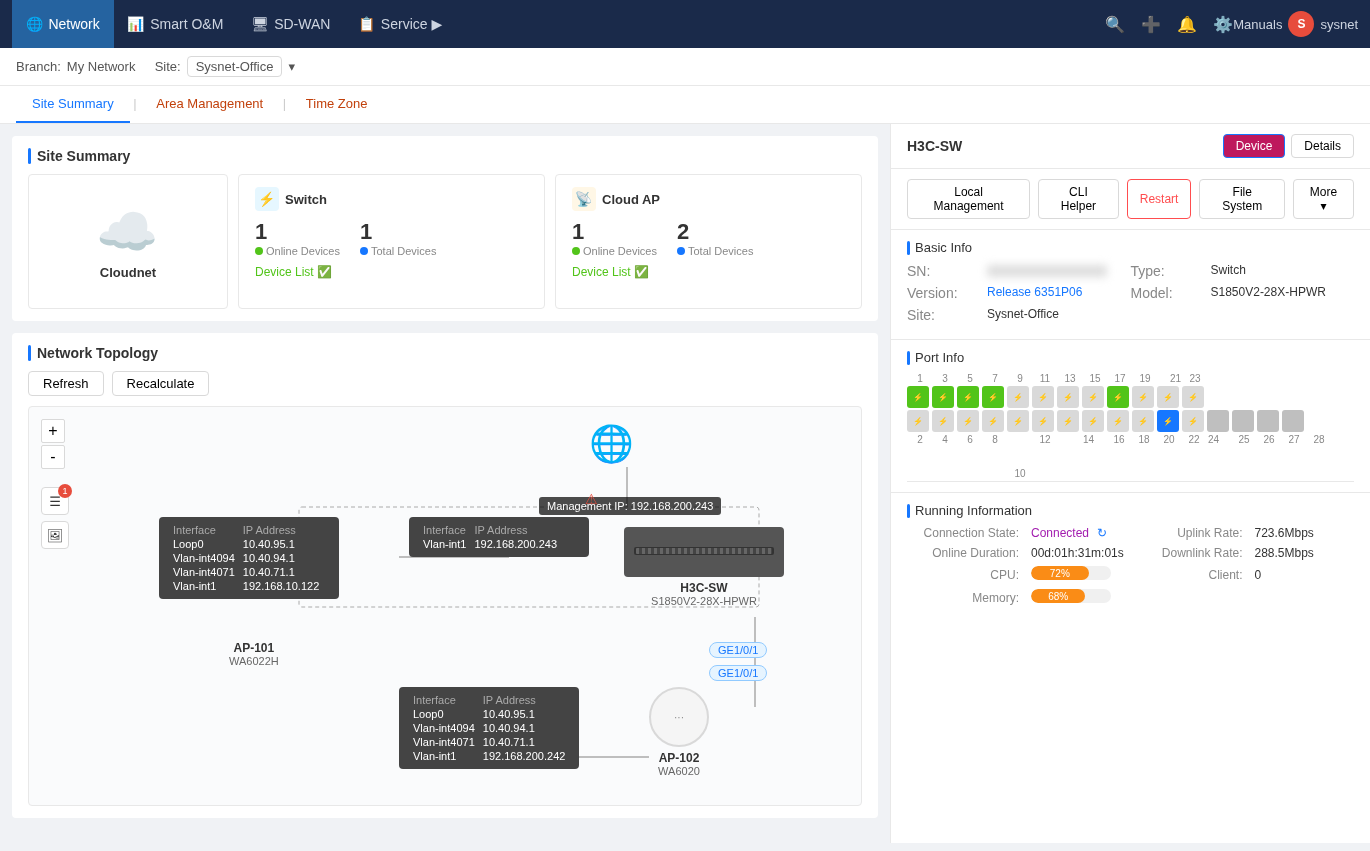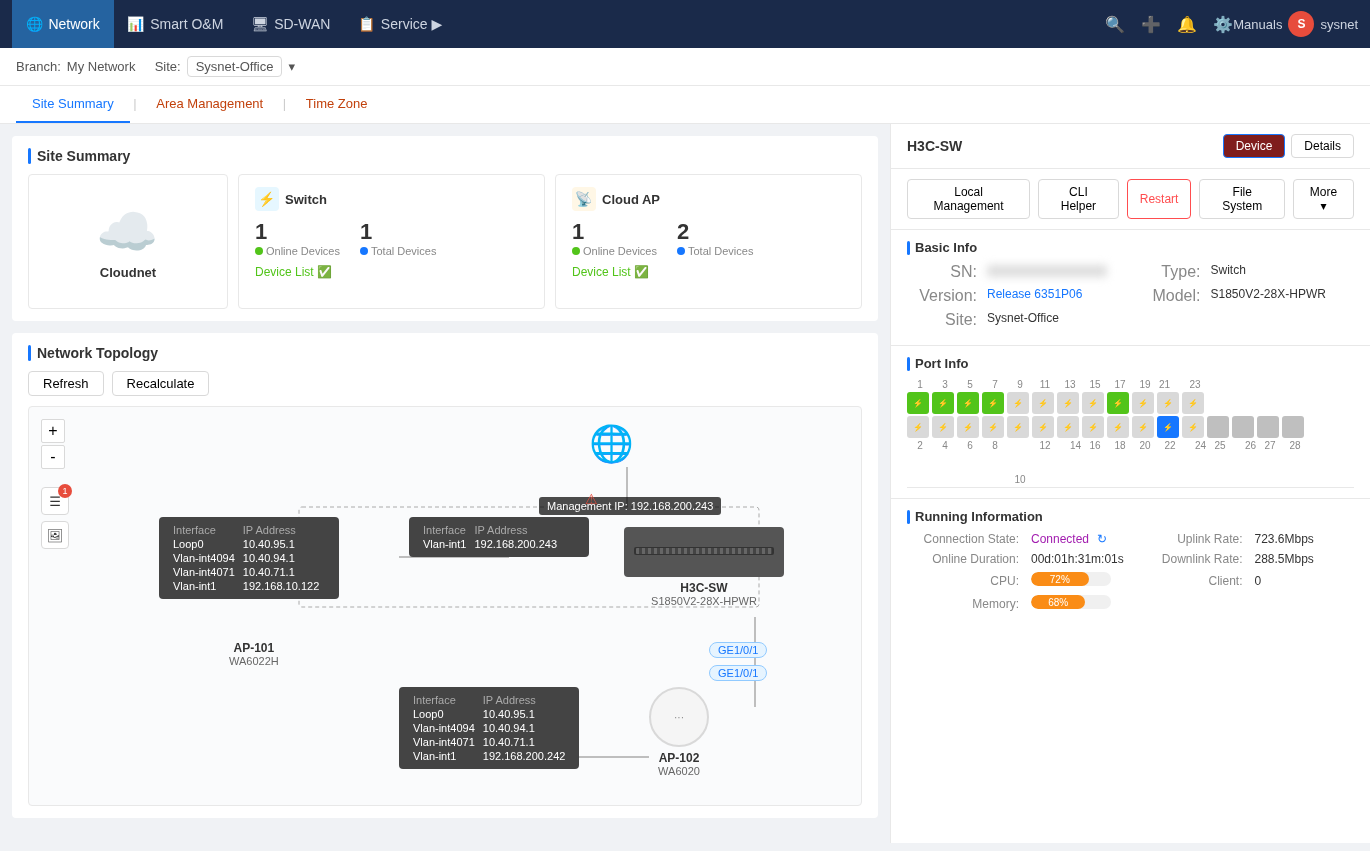--- a/index.html
+++ b/index.html
@@ -69,31 +69,31 @@
     .topo-node td { padding: 1px 4px; font-size: 11px; }
     .topo-node-label { text-align: center; margin-top: 4px; font-size: 12px; font-weight: bold; color: #333; }
     .topo-node-sub { text-align: center; font-size: 11px; color: #666; }
 
     .mgmt-tooltip { position: absolute; background: rgba(0,0,0,0.7); color: #fff; font-size: 11px; padding: 3px 8px; border-radius: 3px; white-space: nowrap; }
 
     
     .right-header { padding: 10px 16px; border-bottom: 1px solid #e8e8e8; font-size: 14px; font-weight: bold; color: #333; display: flex; align-items: center; justify-content: space-between; }
     .right-header-btns { display: flex; gap: 6px; }
     .rh-btn { padding: 4px 12px; border: 1px solid #d9d9d9; background: #fff; border-radius: 4px; cursor: pointer; font-size: 12px; }
-    .rh-btn.active { border-color: #1677ff; background: #7f1d1d; color: #fff; }
+    .rh-btn.active { border-color: #1677ff; background: #be185d; color: #fff; }
 
     .action-btns { padding: 10px 16px; display: flex; gap: 8px; border-bottom: 1px solid #e8e8e8; }
     .action-btn { padding: 5px 12px; border: 1px solid #d9d9d9; background: #fff; border-radius: 4px; cursor: pointer; font-size: 12px; }
     .action-btn.restart { border-color: #ff4d4f; color: #ff4d4f; }
 
     .info-section { padding: 10px 16px; border-bottom: 1px solid #e8e8e8; }
-    .info-section-title { font-weight: bold; font-size: 13px; margin-bottom: 8px; display: flex; align-items: center; gap: 5px; }
+    .info-section-title { font-weight: normal; font-size: 13px; margin-bottom: 8px; display: flex; align-items: center; gap: 5px; }
     .info-section-title::before { content: ''; display: inline-block; width: 3px; height: 14px; background: #1677ff; border-radius: 2px; }
     .info-row { display: flex; align-items: flex-start; margin-bottom: 6px; }
-    .info-label { width: 80px; color: #888; font-size: 16px; text-align: right; padding-right: 10px; flex-shrink: 0; }
+    .info-label { width: 80px; color: #888; font-size: 14px; text-align: left; padding-right: 10px; flex-shrink: 0; }
     .info-value { flex: 1; font-size: 12px; }
     .info-value.link { color: #1677ff; cursor: pointer; }
 
     
     .port-grid { padding: 6px 16px; border-bottom: 1px solid #e8e8e8; }
     .port-numbers-row { display: flex; gap: 3px; margin-bottom: 2px; font-size: 10px; color: #888; padding-left: 2px; }
     .port-row { display: flex; gap: 3px; margin-bottom: 2px; }
     .port-cell { width: 22px; height: 22px; border-radius: 3px; display: flex; align-items: center; justify-content: center; font-size: 8px; cursor: pointer; }
     .port-cell.active-green { background: #52c41a; color: #fff; }
     .port-cell.active-blue { background: #1677ff; color: #fff; }
@@ -430,21 +430,21 @@
           <span style="width:22px;text-align:center;">1</span>
             <span style="width:22px;text-align:center;">3</span>
           <span style="width:22px;text-align:center;">5</span>
             <span style="width:22px;text-align:center;">7</span>
           <span style="width:22px;text-align:center;">9</span>
             <span style="width:22px;text-align:center;">11</span>
           <span style="width:22px;text-align:center;">13</span>
             <span style="width:22px;text-align:center;">15</span>
           <span style="width:22px;text-align:center;">17</span>
             <span style="width:22px;text-align:center;">19</span>
-          <span style="width:22px;text-align:left;">21</span>
+          <span style="width:22px;text-align:right;">21</span>
             <span style="width:22px;text-align:center;">23</span>
         </div>
 
         <div class="port-row">
           <div class="port-cell active-green">⚡</div>
           <div class="port-cell active-green">⚡</div>
           <div class="port-cell active-green">⚡</div>
           <div class="port-cell active-green">⚡</div>
           <div class="port-cell inactive">⚡</div>
           <div class="port-cell inactive">⚡</div>
@@ -475,28 +475,28 @@
           <div class="port-cell sfp"></div>
         </div>
 
         <div class="port-numbers-row">
           <span style="width:22px;text-align:center;">2</span>
             <span style="width:22px;text-align:center;">4</span>
           <span style="width:22px;text-align:center;">6</span>
             <span style="width:22px;text-align:center;">8</span>
           <span style="width:22px;text-align:center;margin-top:34px;">10</span>
             <span style="width:22px;text-align:center;">12</span>
-          <span style="width:22px;text-align:right;">14</span>
+          <span style="width:22px;text-align:left;margin-left:24px;">14</span>
             <span style="width:22px;text-align:center;">16</span>
           <span style="width:22px;text-align:center;">18</span>
             <span style="width:22px;text-align:center;">20</span>
           <span style="width:22px;text-align:center;">22</span>
-            <span style="width:22px;text-align:right;">24</span>
+            <span style="width:22px;text-align:left;">24</span>
           <span style="width:22px;text-align:center;">25</span>
-            <span style="width:22px;text-align:right;">26</span>
+            <span style="width:22px;text-align:center;">26</span>
           <span style="width:22px;text-align:center;">27</span>
             <span style="width:22px;text-align:center;">28</span>
         </div>
       </div>
     </div>
 
     <div class="running-section">
       <div class="info-section-title">Running Information</div>
       <div class="running-grid">
         <div class="run-item">

